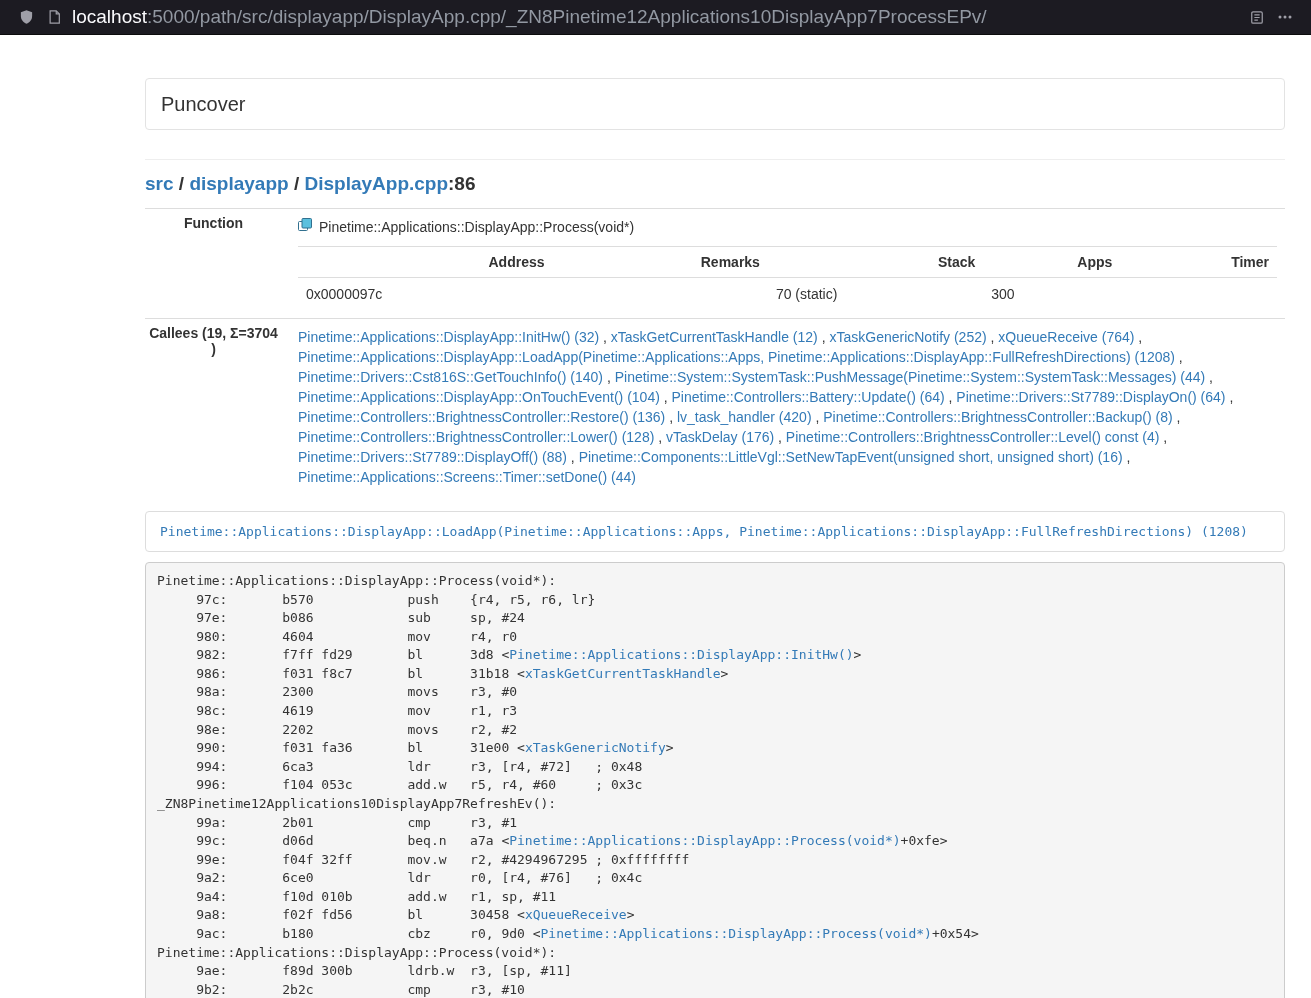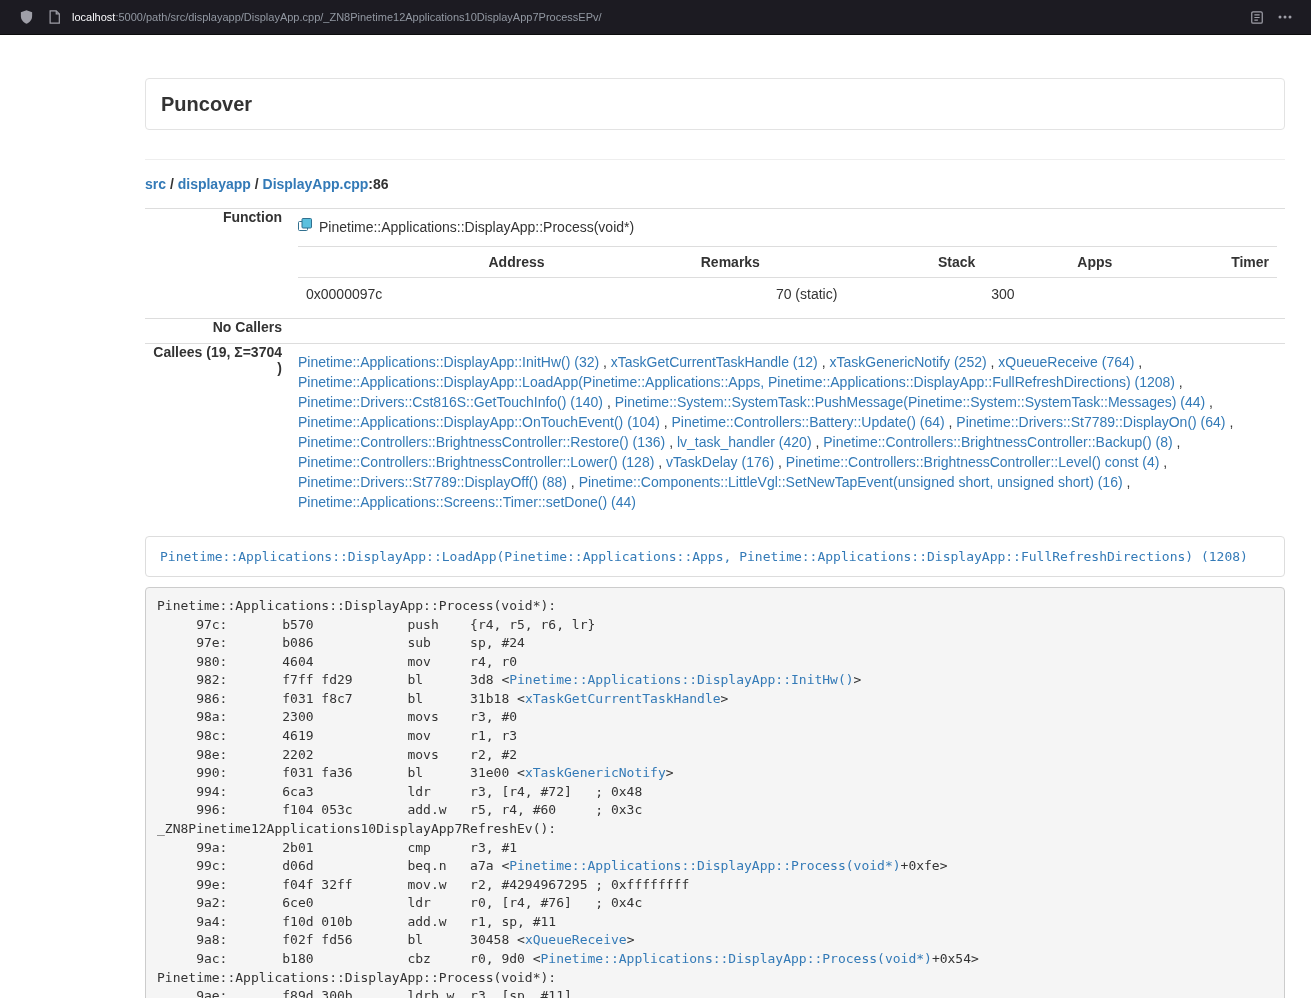--- a/index.html
+++ b/index.html
@@ -11,38 +11,38 @@
   }
   
   .browser-bar {
     height:35px; background:var(--chrome_bg,#1c1b22);
     border-bottom:1px solid #0c0c0d;
     display:flex; align-items:center; padding:0 14px;
   }
   .chrome-icon { display:inline-flex; align-items:center; justify-content:center;
     width:24px; height:24px; border-radius:3px; flex:0 0 auto; }
   .chrome-icon + .chrome-icon { margin-left:4px; }
-  .url-text { margin-left:6px; font-size:11px; color:#9298a2; white-space:nowrap; overflow:hidden; }
+  .url-text { margin-left:6px; font-size:19px; color:#9298a2; white-space:nowrap; overflow:hidden; }
   .url-host { color:#fbfbfe; }
   .chrome-spacer { flex:1 1 auto; }
   
   .container { width:1140px; margin-left:145px; padding-top:43px; }
   .title-panel { border:1px solid #e3e3e3; border-radius:4px; padding:14px 15px; }
-  .page-title { margin:0; font-size:20px; line-height:22px; font-weight:700; color:#333; }
+  .page-title { margin:0; font-size:20px; line-height:22px; font-weight:400; color:#333; }
   hr.divider { border:none; border-top:1px solid #eee; margin:29px 0 14px 0; }
-  .breadcrumb-line { font-size:14px; line-height:20px; margin-bottom:14px; font-weight:bold; }
+  .breadcrumb-line { font-size:19px; line-height:20px; margin-bottom:14px; font-weight:bold; }
   .crumb-link { color:var(--link,#337ab7); text-decoration:none; }
   .crumb-sep { color:#333; }
   .crumb-suffix { color:#333; }
   
   .info-table { width:100%; border-collapse:collapse; }
   .info-table > tbody > tr { border-top:1px solid #ddd; }
   .info-table > tbody > tr > th {
-    width:145px; text-align:right; vertical-align:top;
-    padding:0 8px 8px 0; font-size:14px; color:#333;
+    width:145px; text-align:center; vertical-align:top;
+    padding:6px 8px 8px 0; font-size:14px; color:#333;
   }
   .info-table > tbody > tr > td { padding:8px; vertical-align:top; line-height:20px; }
   .fn-line { display:flex; align-items:center; gap:7px; line-height:20px; }
   .detail-table { width:100%; border-collapse:collapse; margin-top:9px; border-top:1px solid #ddd; }
   .detail-table th { text-align:right; padding:5px 8px; border-bottom:1px solid #ddd; font-size:14px; }
   .detail-table td { padding:6px 8px; }
   .callees-cell { line-height:20px; }
   .callee-link, .code-link { color:var(--link,#337ab7); text-decoration:none; }
   
   .symbol-box { margin-top:16px; border:1px solid #ddd; border-radius:4px; padding:10px 14px; line-height:19px; }
@@ -134,24 +134,20 @@
                 <td></td>
                 <td>70 (static)</td>
                 <td>300</td>
                 <td></td>
               </tr>
             </tbody>
           </table>
         </td>
       </tr>
       <tr>
-        <th>No Callers</th>
-        <td></td>
-      </tr>
-      <tr>
         <th>Callees (19, Σ=3704 )</th>
         <td class="callees-cell" id="callees-cell"><a href="#" class="callee-link">Pinetime::Applications::DisplayApp::InitHw() (32)</a> , <a href="#" class="callee-link">xTaskGetCurrentTaskHandle (12)</a> , <a href="#" class="callee-link">xTaskGenericNotify (252)</a> , <a href="#" class="callee-link">xQueueReceive (764)</a> , <a href="#" class="callee-link">Pinetime::Applications::DisplayApp::LoadApp(Pinetime::Applications::Apps, Pinetime::Applications::DisplayApp::FullRefreshDirections) (1208)</a> , <a href="#" class="callee-link">Pinetime::Drivers::Cst816S::GetTouchInfo() (140)</a> , <a href="#" class="callee-link">Pinetime::System::SystemTask::PushMessage(Pinetime::System::SystemTask::Messages) (44)</a> , <a href="#" class="callee-link">Pinetime::Applications::DisplayApp::OnTouchEvent() (104)</a> , <a href="#" class="callee-link">Pinetime::Controllers::Battery::Update() (64)</a> , <a href="#" class="callee-link">Pinetime::Drivers::St7789::DisplayOn() (64)</a> , <a href="#" class="callee-link">Pinetime::Controllers::BrightnessController::Restore() (136)</a> , <a href="#" class="callee-link">lv_task_handler (420)</a> , <a href="#" class="callee-link">Pinetime::Controllers::BrightnessController::Backup() (8)</a> , <a href="#" class="callee-link">Pinetime::Controllers::BrightnessController::Lower() (128)</a> , <a href="#" class="callee-link">vTaskDelay (176)</a> , <a href="#" class="callee-link">Pinetime::Controllers::BrightnessController::Level() const (4)</a> , <a href="#" class="callee-link">Pinetime::Drivers::St7789::DisplayOff() (88)</a> , <a href="#" class="callee-link">Pinetime::Components::LittleVgl::SetNewTapEvent(unsigned short, unsigned short) (16)</a> , <a href="#" class="callee-link">Pinetime::Applications::Screens::Timer::setDone() (44)</a></td>
       </tr>
     </tbody>
   </table>
 
   <div class="symbol-box">
     <a href="#">Pinetime::Applications::DisplayApp::LoadApp(Pinetime::Applications::Apps, Pinetime::Applications::DisplayApp::FullRefreshDirections) (1208)</a>
   </div>
 

